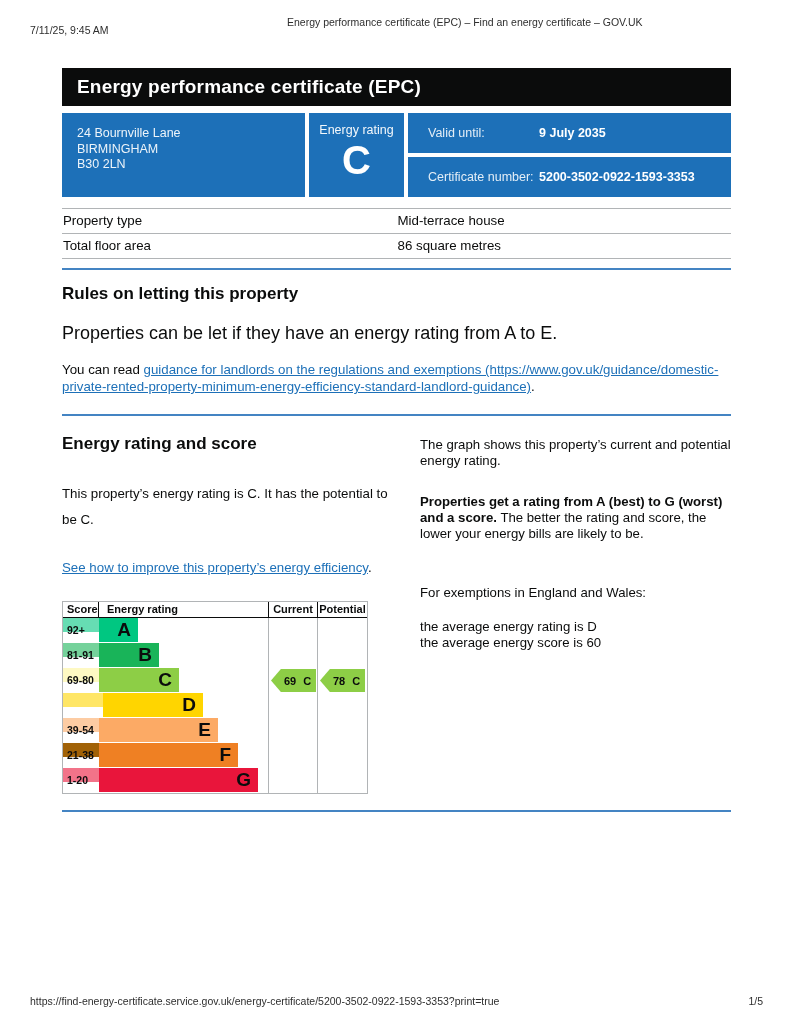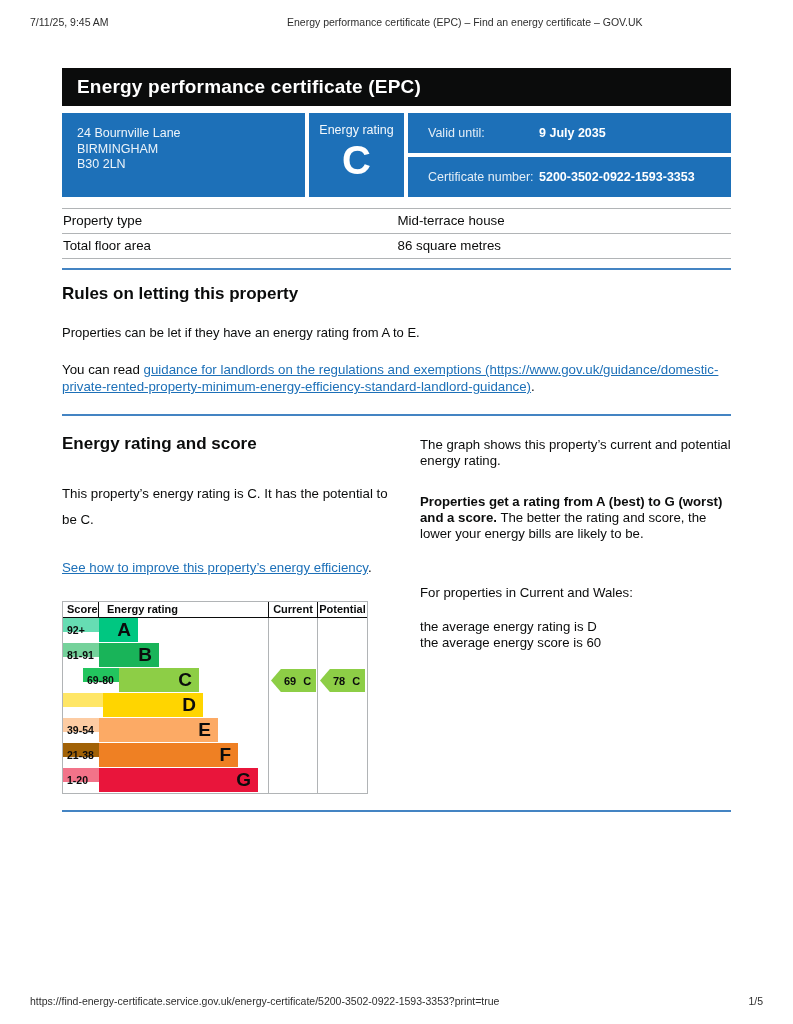--- a/index.html
+++ b/index.html
@@ -1,21 +1,21 @@
 <!DOCTYPE html>
 <html><head>
 <meta charset="utf-8">
 <style>
   * { margin:0; padding:0; box-sizing:border-box; }
   html,body { width:793px; height:1024px; background:#fff; overflow:hidden; }
   body { position:relative; font-family:"Liberation Sans", sans-serif; color:#0b0c0c; }
 
   
   .print-header { position:absolute; top:16px; left:0; right:0; font-size:10.5px; color:#2e2e2e; }
-  .ph-date { position:absolute; left:30px; top:0; white-space:nowrap; }
+  .ph-date { position:absolute; left:30px; top:8px; white-space:nowrap; }
   .ph-title { position:absolute; left:287px; top:0; white-space:nowrap; }
   .print-footer { position:absolute; bottom:17px; left:30px; right:30px; display:flex; justify-content:space-between; font-size:10.5px; color:#2e2e2e; }
 
   .content { margin:0 62px; }
 
   .banner { margin-top:68px; height:38px; background:#0b0c0c; display:flex; align-items:center; padding-left:15px; }
   .banner h1 { color:#fff; font-size:19px; font-weight:bold; letter-spacing:.2px; }
 
   .summary-row { margin-top:7px; display:flex; gap:4px; height:84px; }
   .box { background:#1d70b8; }
@@ -33,21 +33,21 @@
   .prop-row:last-child { border-bottom:1px solid #b1b4b6; }
   .prop-row > div { width:50%; padding:5px 0 5px 1px; line-height:14px; }
 
   .blue-rule { border:none; height:2px; background:#4484c3; }
   .rule-1 { margin-top:9px; }
   .rule-2 { margin-top:19px; }
   .rule-3 { margin-top:16px; }
 
   h2 { font-size:17px; font-weight:bold; }
   .letting-heading { margin-top:14px; }
-  .letting-p1 { margin-top:21px; font-size:13px; line-height:16px; }
+  .letting-p1 { margin-top:21px; font-size:18px; line-height:16px; }
   .letting-p2 { margin-top:20px; font-size:13.3px; line-height:17px; }
   a.link { color:#1d70b8; text-decoration:underline; cursor:pointer; }
 
   .two-col { margin-top:18px; display:flex; }
   .col-left { width:336px; }
   .col-right { width:311px; margin-left:22px; font-size:13.2px; line-height:16px; }
   .col-left h2 { margin-top:0; }
   .rating-p1 { margin-top:27px; font-size:13.3px; line-height:26px; }
   .rating-link-p { margin-top:26px; font-size:13.3px; line-height:17px; }
   .cr-p1 { margin-top:3px; }
@@ -144,21 +144,21 @@
         <div class="epc-body">
           <div class="band-row">
             <div class="score-cell" style="background: rgb(102, 221, 179);">92+</div>
             <div class="band-bar" style="background: rgb(0, 199, 129); width: 39px;">A</div>
           </div>
           <div class="band-row">
             <div class="score-cell" style="background: rgb(117, 210, 155);">81-91</div>
             <div class="band-bar" style="background: rgb(25, 180, 89); width: 60px;">B</div>
           </div>
           <div class="band-row">
-            <div class="score-cell" style="background: #22c55e; margin-left: 20px;">69-80</div>
+            <div class="score-cell" style="background: #fef9c3;">69-80</div>
             <div class="band-bar" style="background: rgb(141, 206, 70); width: 80px;">C</div>
           </div>
           <div class="band-row">
             <div class="score-cell" style="background: rgb(255, 230, 102); padding-left: 40px;">55-68</div>
             <div class="band-bar" style="background: rgb(255, 213, 0); width: 100px;">D</div>
           </div>
           <div class="band-row">
             <div class="score-cell" style="background: rgb(253, 204, 163);">39-54</div>
             <div class="band-bar" style="background: rgb(252, 170, 101); width: 119px;">E</div>
           </div>
@@ -180,21 +180,21 @@
         <div class="arrow arrow-potential" style="background: rgb(141, 206, 70);">
           <span>78</span>
             <span>C</span>
         </div>
       </div>
     </div>
 
     <div class="col-right">
       <p class="cr-p1">The graph shows this property’s current and potential energy rating.</p>
       <p class="cr-p2"><strong>Properties get a rating from A (best) to G (worst) and a score.</strong><span> The better the rating and score, the lower your energy bills are likely to be.</span></p>
-      <p class="cr-p3">For properties in Current and Wales:</p>
+      <p class="cr-p3">For exemptions in England and Wales:</p>
       <p class="cr-p4"><span>the average energy rating is D</span><br><span>the average energy score is 60</span></p>
     </div>
   </div>
 
   <hr class="blue-rule rule-3">
 
 </div>
 
 <div class="print-footer">
   <span>https://find-energy-certificate.service.gov.uk/energy-certificate/5200-3502-0922-1593-3353?print=true</span>

